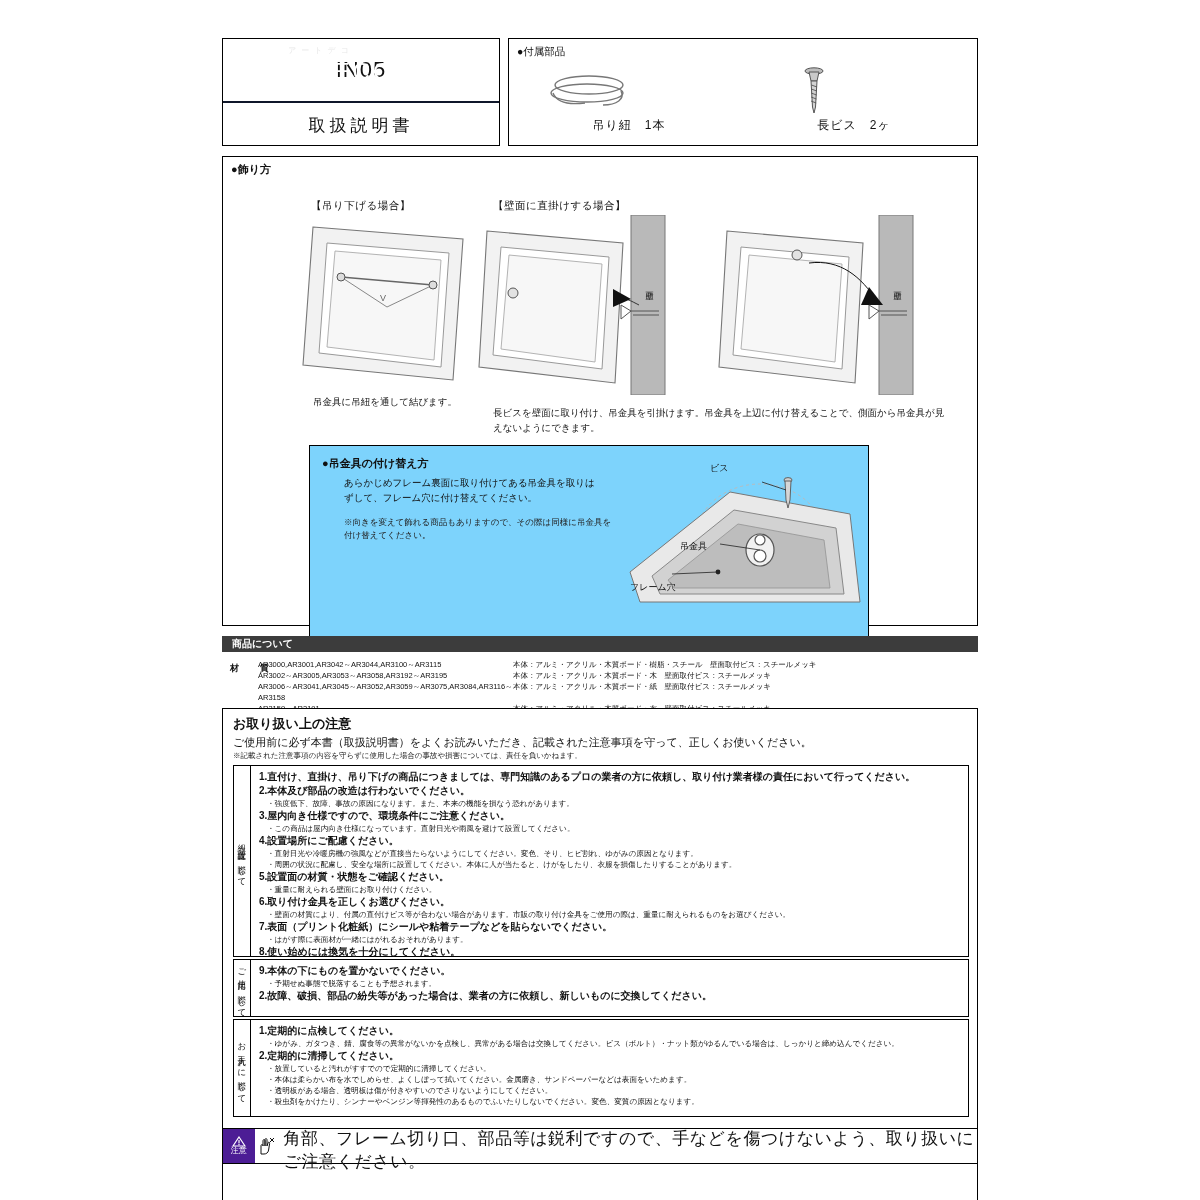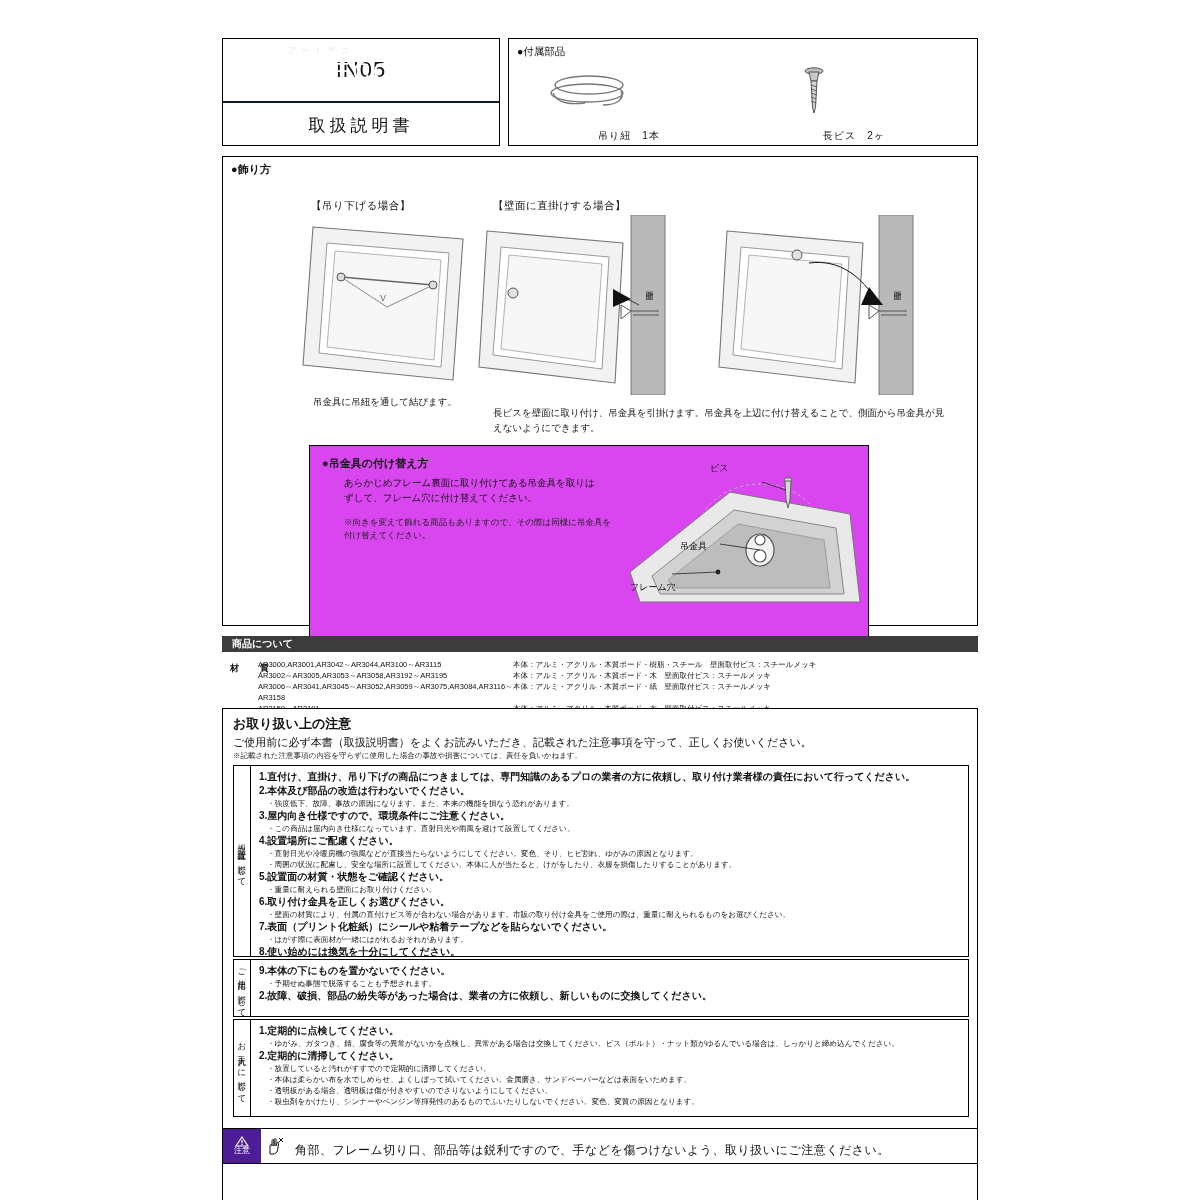--- a/index.html
+++ b/index.html
@@ -95,22 +95,22 @@
   }
   .part {
     position: absolute;
     top: 24px;
     width: 200px;
     text-align: center;
   }
   .part-1 { left: 20px; }
   .part-2 { left: 245px; }
   .part-caption {
-    font-size: 10px;
-    margin-top: 12px;
+    font-size: 12px;
+    margin-top: 0;
     letter-spacing: 1px;
   }
   .part-art { height: 54px; position: relative; }
 
   
   .display-box {
     position: absolute;
     left: 222px; top: 156px;
     width: 756px; height: 470px;
     border: 1px solid #000;
@@ -138,21 +138,21 @@
   }
   .case-1-text { left: 90px; top: 238px; width: 180px; }
   .case-2-text { left: 270px; top: 249px; width: 460px; }
 
   .subbox {
     position: absolute;
     left: 86px; top: 288px;
     width: 560px; height: 200px;
     border: 1px solid #000;
     box-sizing: border-box;
-    background: #d946ef;
+    background: #7dd3fc;
   }
   .subbox-title {
     position: absolute;
     left: 12px; top: 10px;
     font-size: 11px;
     font-weight: bold;
   }
   .subbox-text {
     position: absolute;
     left: 34px; top: 30px;
@@ -305,21 +305,21 @@
     font-size: 8px;
     line-height: 1.1;
   }
   .warn-hand {
     width: 30px;
     display: flex;
     align-items: center;
     justify-content: center;
   }
   .warn-text {
-    font-size: 12px;
+    font-size: 17px;
     letter-spacing: 0.5px;
     padding-left: 4px;
     margin-top: 8px;
   }
   svg { display: block; }
 </style>
 </head>
 <body>
 
 <div class="page">

